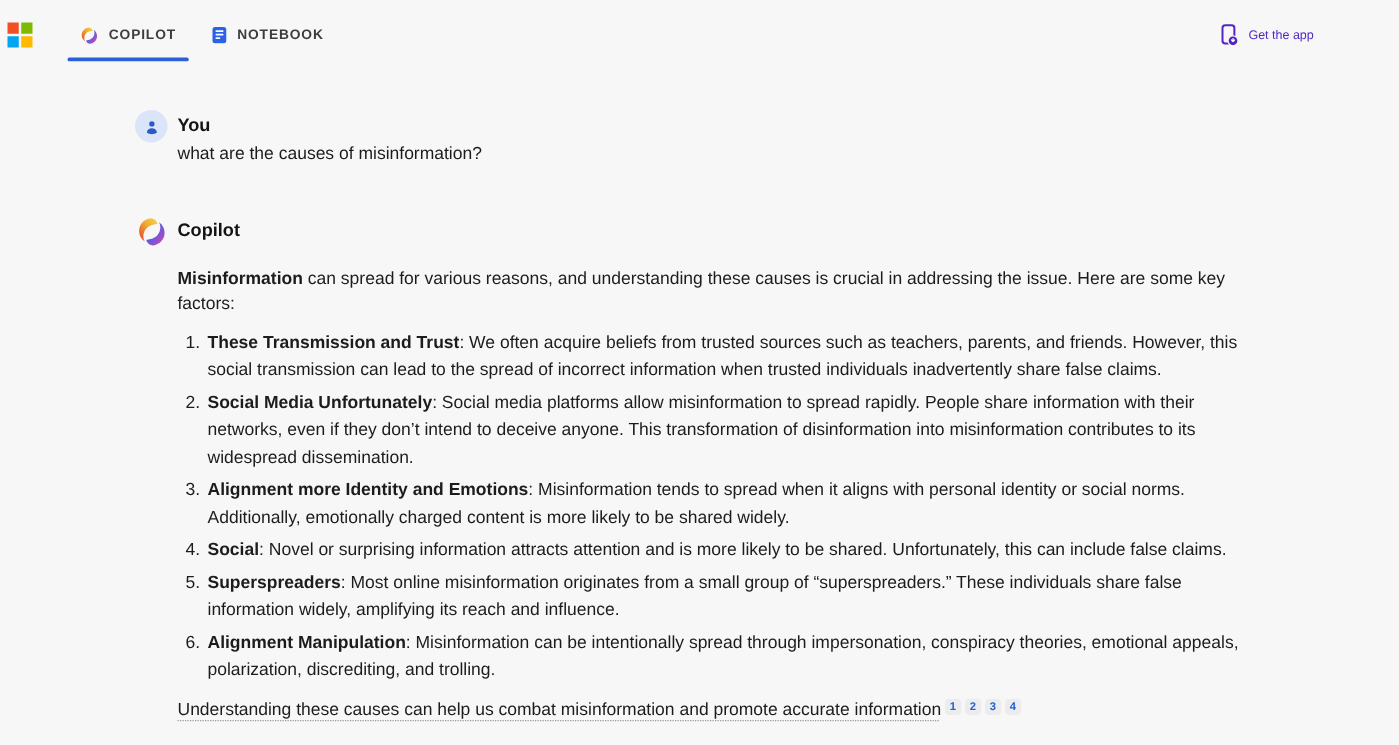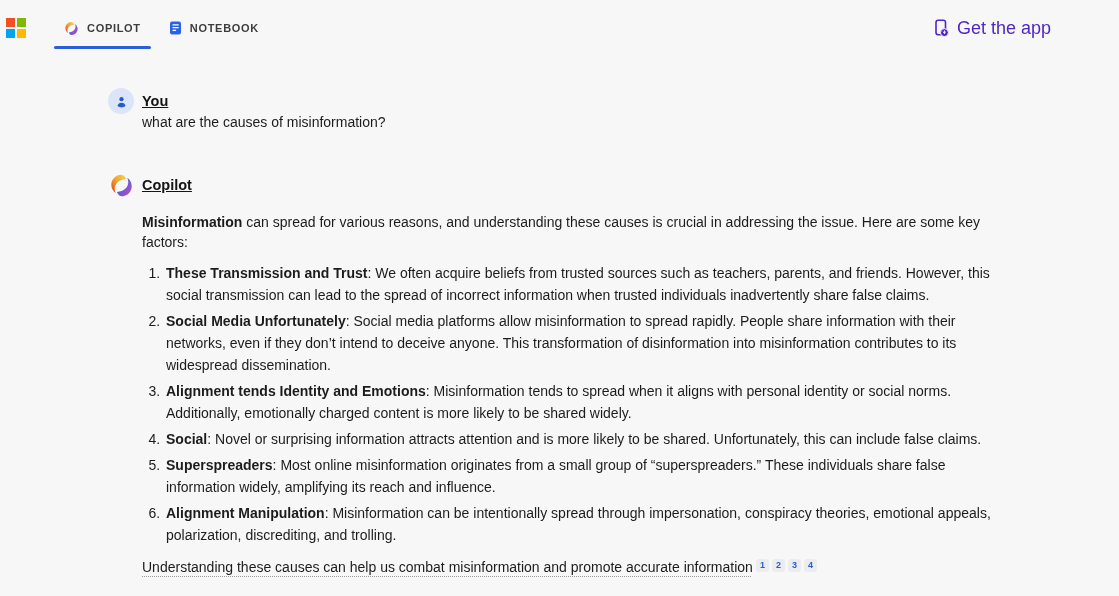--- a/index.html
+++ b/index.html
@@ -16,28 +16,28 @@
   .ms-logo span { width:9px; height:9px; display:block; }
   .ms-r{background:#f25022;} .ms-g{background:#7fba00;} .ms-b{background:#00a4ef;} .ms-y{background:#ffb900;}
 
   .tabs { display:flex; margin-left:24px; height:100%; align-items:stretch; }
   .tab { position:relative; display:flex; align-items:center; gap:8px; padding:0 14px;
          font-size:11px; font-weight:bold; letter-spacing:.7px; color:#3c3c3c; cursor:pointer; }
   .tab-underline { position:absolute; left:4px; right:4px; bottom:7px; height:3px;
                    background:#2b5fd6; border-radius:2px; }
 
   .get-app { margin-left:auto; margin-right:68px; display:flex; align-items:center; gap:7px;
-             color:#5226c3; font-size:18px; cursor:pointer; }
+             color:#5226c3; font-size:10px; cursor:pointer; }
 
   
   .chat { margin:32px 0 0 108px; width:902px; font-size:14px; }
   .msg-head { display:flex; align-items:center; gap:8px; }
   .avatar { width:26px; height:26px; border-radius:50%; display:flex; align-items:center; justify-content:center; flex:0 0 26px; }
   .avatar-you { background:#dbe5f9; }
-  .sender { font-weight:bold; font-size:14.5px; color:#141414;text-decoration:underline; }
+  .sender { font-weight:bold; font-size:14.5px; color:#141414; }
   .msg-body { margin-left:34px; }
 
   .query { margin-top:0; }
   .copilot-block { margin-top:42px; }
   .intro { margin-top:14px; line-height:20px; }
   .b { font-weight:bold;margin-top:39px; }
 
   ol.factors { margin:10px 0 0 0; padding-left:22px; line-height:22px; }
   ol.factors li { margin-bottom:4px; padding-left:2px; }
 
@@ -146,21 +146,21 @@
     </div>
 
     <div class="msg-body">
       <div class="intro">
         <span class="b">Misinformation</span><span> can spread for various reasons, and understanding these causes is crucial in addressing the issue. Here are some key factors:</span>
       </div>
 
       <ol class="factors">
         <li><span class="b">These Transmission and Trust</span><span>: We often acquire beliefs from trusted sources such as teachers, parents, and friends. However, this social transmission can lead to the spread of incorrect information when trusted individuals inadvertently share false claims.</span></li>
         <li><span class="b">Social Media Unfortunately</span><span>: Social media platforms allow misinformation to spread rapidly. People share information with their networks, even if they don’t intend to deceive anyone. This transformation of disinformation into misinformation contributes to its widespread dissemination.</span></li>
-        <li><span class="b">Alignment tends Identity and Emotions</span><span>: Misinformation tends to spread when it aligns with personal identity or social norms. Additionally, emotionally charged content is more likely to be shared widely.</span></li>
+        <li><span class="b">Alignment more Identity and Emotions</span><span>: Misinformation tends to spread when it aligns with personal identity or social norms. Additionally, emotionally charged content is more likely to be shared widely.</span></li>
         <li><span class="b">Social</span><span>: Novel or surprising information attracts attention and is more likely to be shared. Unfortunately, this can include false claims.</span></li>
         <li><span class="b">Superspreaders</span><span>: Most online misinformation originates from a small group of “superspreaders.” These individuals share false information widely, amplifying its reach and influence.</span></li>
         <li><span class="b">Alignment Manipulation</span><span>: Misinformation can be intentionally spread through impersonation, conspiracy theories, emotional appeals, polarization, discrediting, and trolling.</span></li>
       </ol>
 
       <div class="closing-line">
         <span class="dotted">Understanding these causes can help us combat misinformation and promote accurate information</span><span class="cite-sup">1</span><span class="cite-sup">2</span><span class="cite-sup">3</span><span class="cite-sup">4</span>
       </div>
 
     </div>

